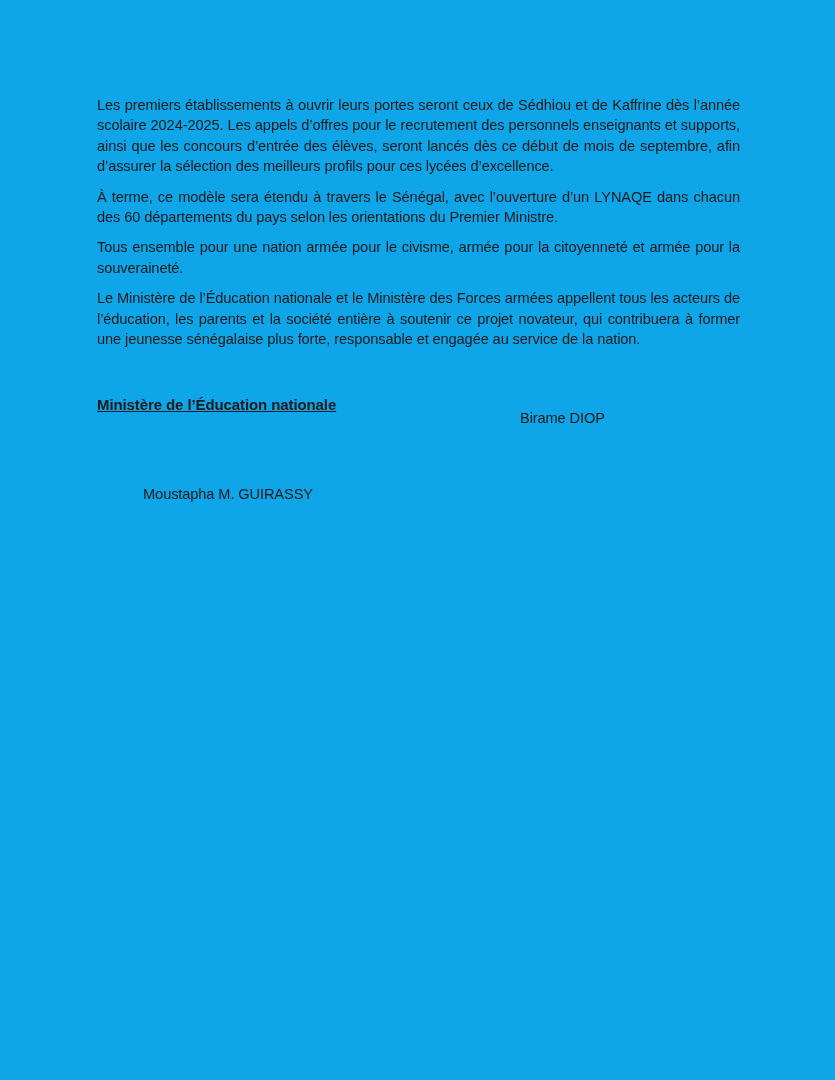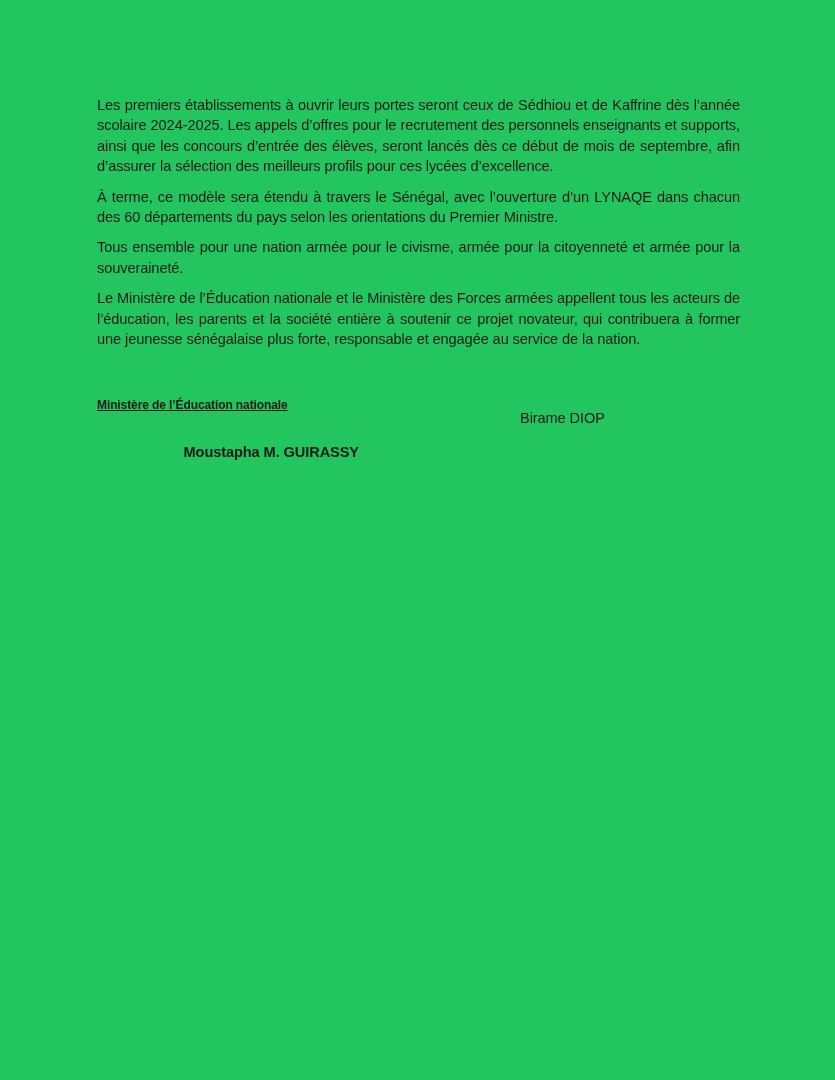--- a/index.html
+++ b/index.html
@@ -4,21 +4,21 @@
   <style>
     html, body {
       margin: 0;
       padding: 0;
       background: #ffffff;
     }
     .page {
       position: relative;
       width: 835px;
       height: 1080px;
-      background: #22c55e;
+      background: #0ea5e9;
       overflow: hidden;
       font-family: "Liberation Sans", "DejaVu Sans", sans-serif;
     }
     .content {
       position: absolute;
       left: 97px;
       top: 95px;
       width: 643px;
       color: #1b1b1b;
       font-size: 14.6px;
@@ -33,27 +33,26 @@
       display: flex;
       justify-content: space-between;
       margin-top: 46px;
     }
     .sig-col-left  { width: 262px; }
     .sig-col-right { width: 220px; }
     .sig-heading {
       font-weight: bold;
       text-decoration: underline;
       white-space: nowrap;
-      font-size: 12px;
+      font-size: 15px;
       letter-spacing: -0.1px;
     }
     .sig-name, .sig-title {
-      text-align: right;
-      margin-top: 26px;
-      font-weight: bold;
+      text-align: center;
+      margin-top: 68px;
     }
     .sig-name-2 {
       text-align: left;
       margin-top: 13px;
     }
   </style>
 </head>
 <body style="background: rgb(255, 255, 255);">
 
 <div class="page">

